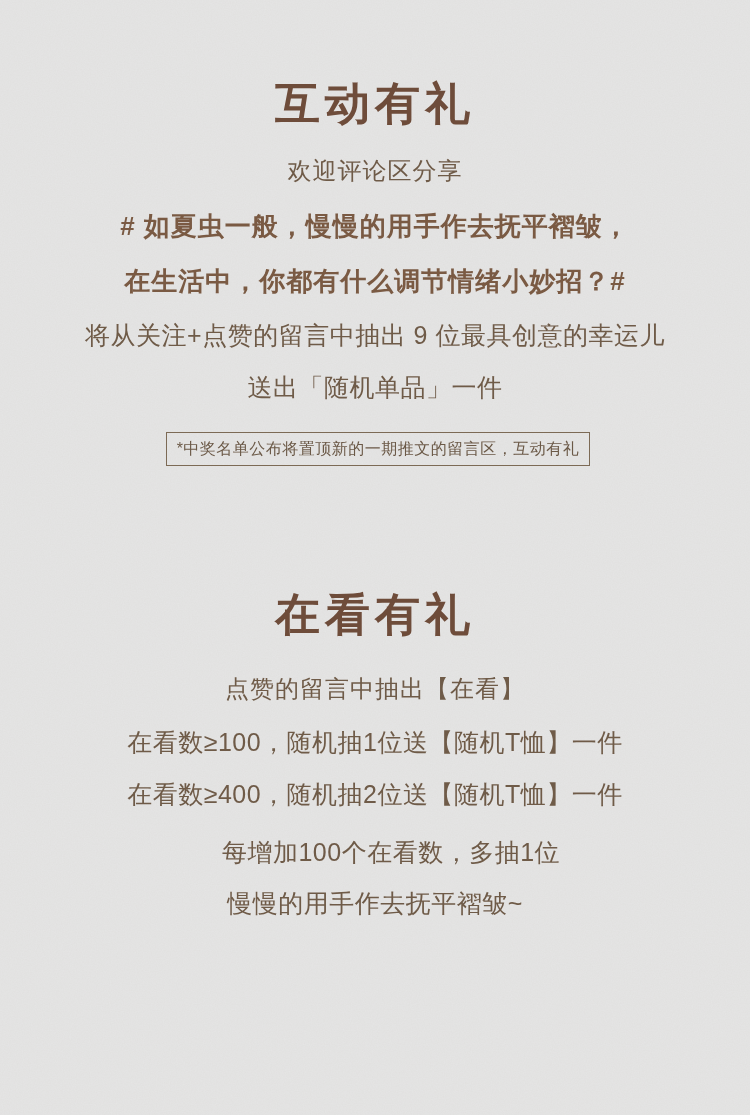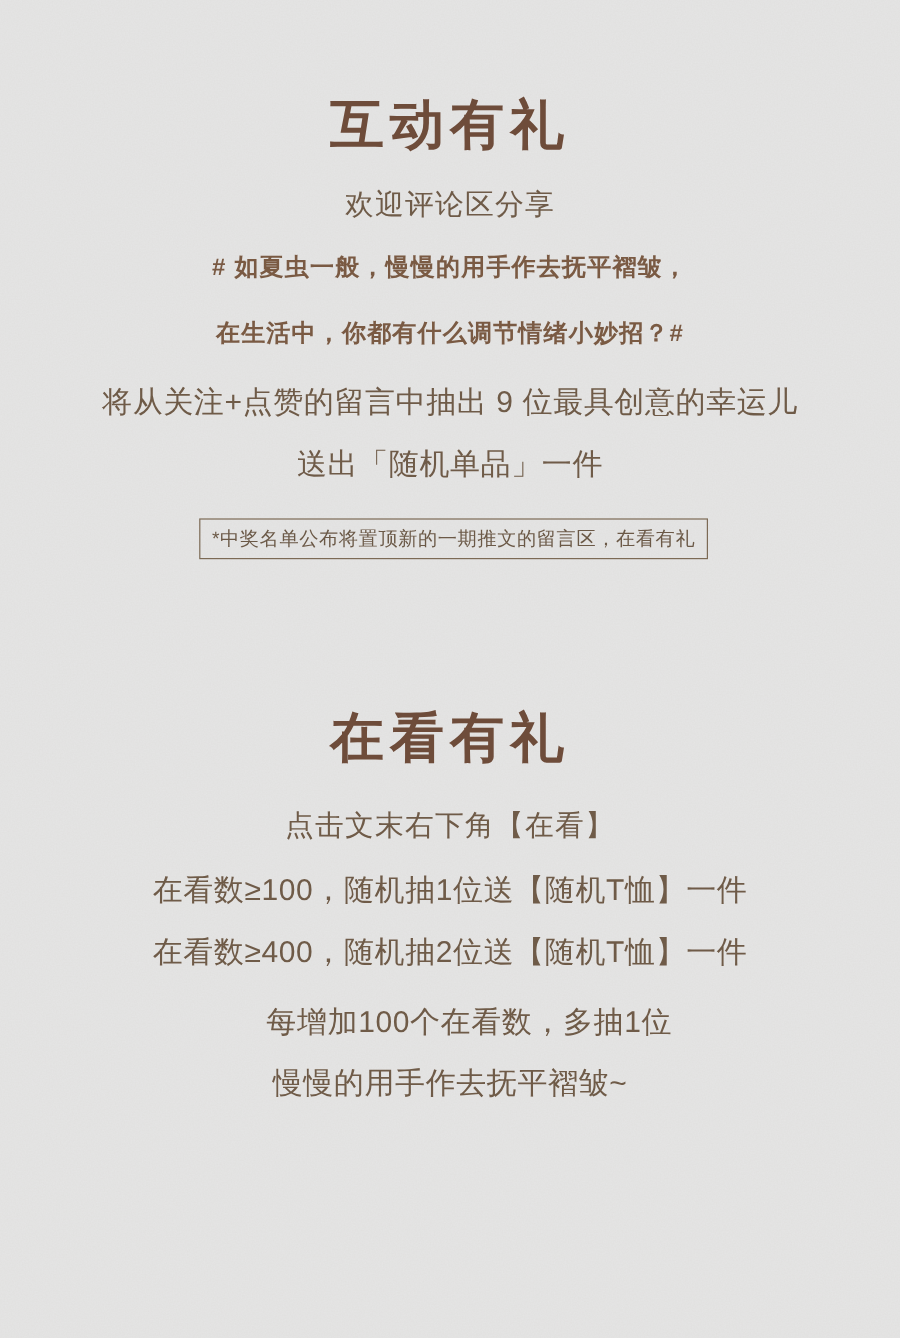--- a/index.html
+++ b/index.html
@@ -35,21 +35,21 @@
     letter-spacing: 5px;
     color: #6E4C3A;
   }
   .subtitle {
     font-size: 24px;
     font-weight: 400;
     letter-spacing: 1px;
     color: #6F5B48;
   }
   .topic {
-    font-size: 20px;
+    font-size: 26px;
     font-weight: 700;
     letter-spacing: 1px;
     color: #7A5A43;
   }
   .rule {
     font-size: 25px;
     font-weight: 400;
     letter-spacing: 0.5px;
     color: #6F5B48;
   }
@@ -92,28 +92,28 @@
 
     <div class="line topic" style="top: 212px;"># 如夏虫一般，慢慢的用手作去抚平褶皱，</div>
 
     <div class="line topic" style="top: 267px;">在生活中，你都有什么调节情绪小妙招？#</div>
 
     <div class="line rule" style="top: 321px;">将从关注+点赞的留言中抽出 9 位最具创意的幸运儿</div>
 
     <div class="line rule" style="top: 373px;">送出「随机单品」一件</div>
 
     <div class="note-box">
-      <span class="note-text">*中奖名单公布将置顶新的一期推文的留言区，在看有礼</span>
+      <span class="note-text">*中奖名单公布将置顶新的一期推文的留言区，互动有礼</span>
     </div>
   </div>
 
   <div>
     <div class="line title" style="top: 589px;">在看有礼</div>
 
-    <div class="line subtitle" style="top: 675px;">点击文末右下角【在看】</div>
+    <div class="line subtitle" style="top: 675px;">点赞的留言中抽出【在看】</div>
 
     <div class="line rule" style="top: 728px;">在看数≥100，随机抽1位送【随机T恤】一件</div>
 
     <div class="line rule" style="top: 780px;">在看数≥400，随机抽2位送【随机T恤】一件</div>
 
     <div class="line rule" style="top: 838px; margin-left: 16px;">每增加100个在看数，多抽1位</div>
 
     <div class="line rule" style="top: 889px;">慢慢的用手作去抚平褶皱~</div>
   </div>
 

